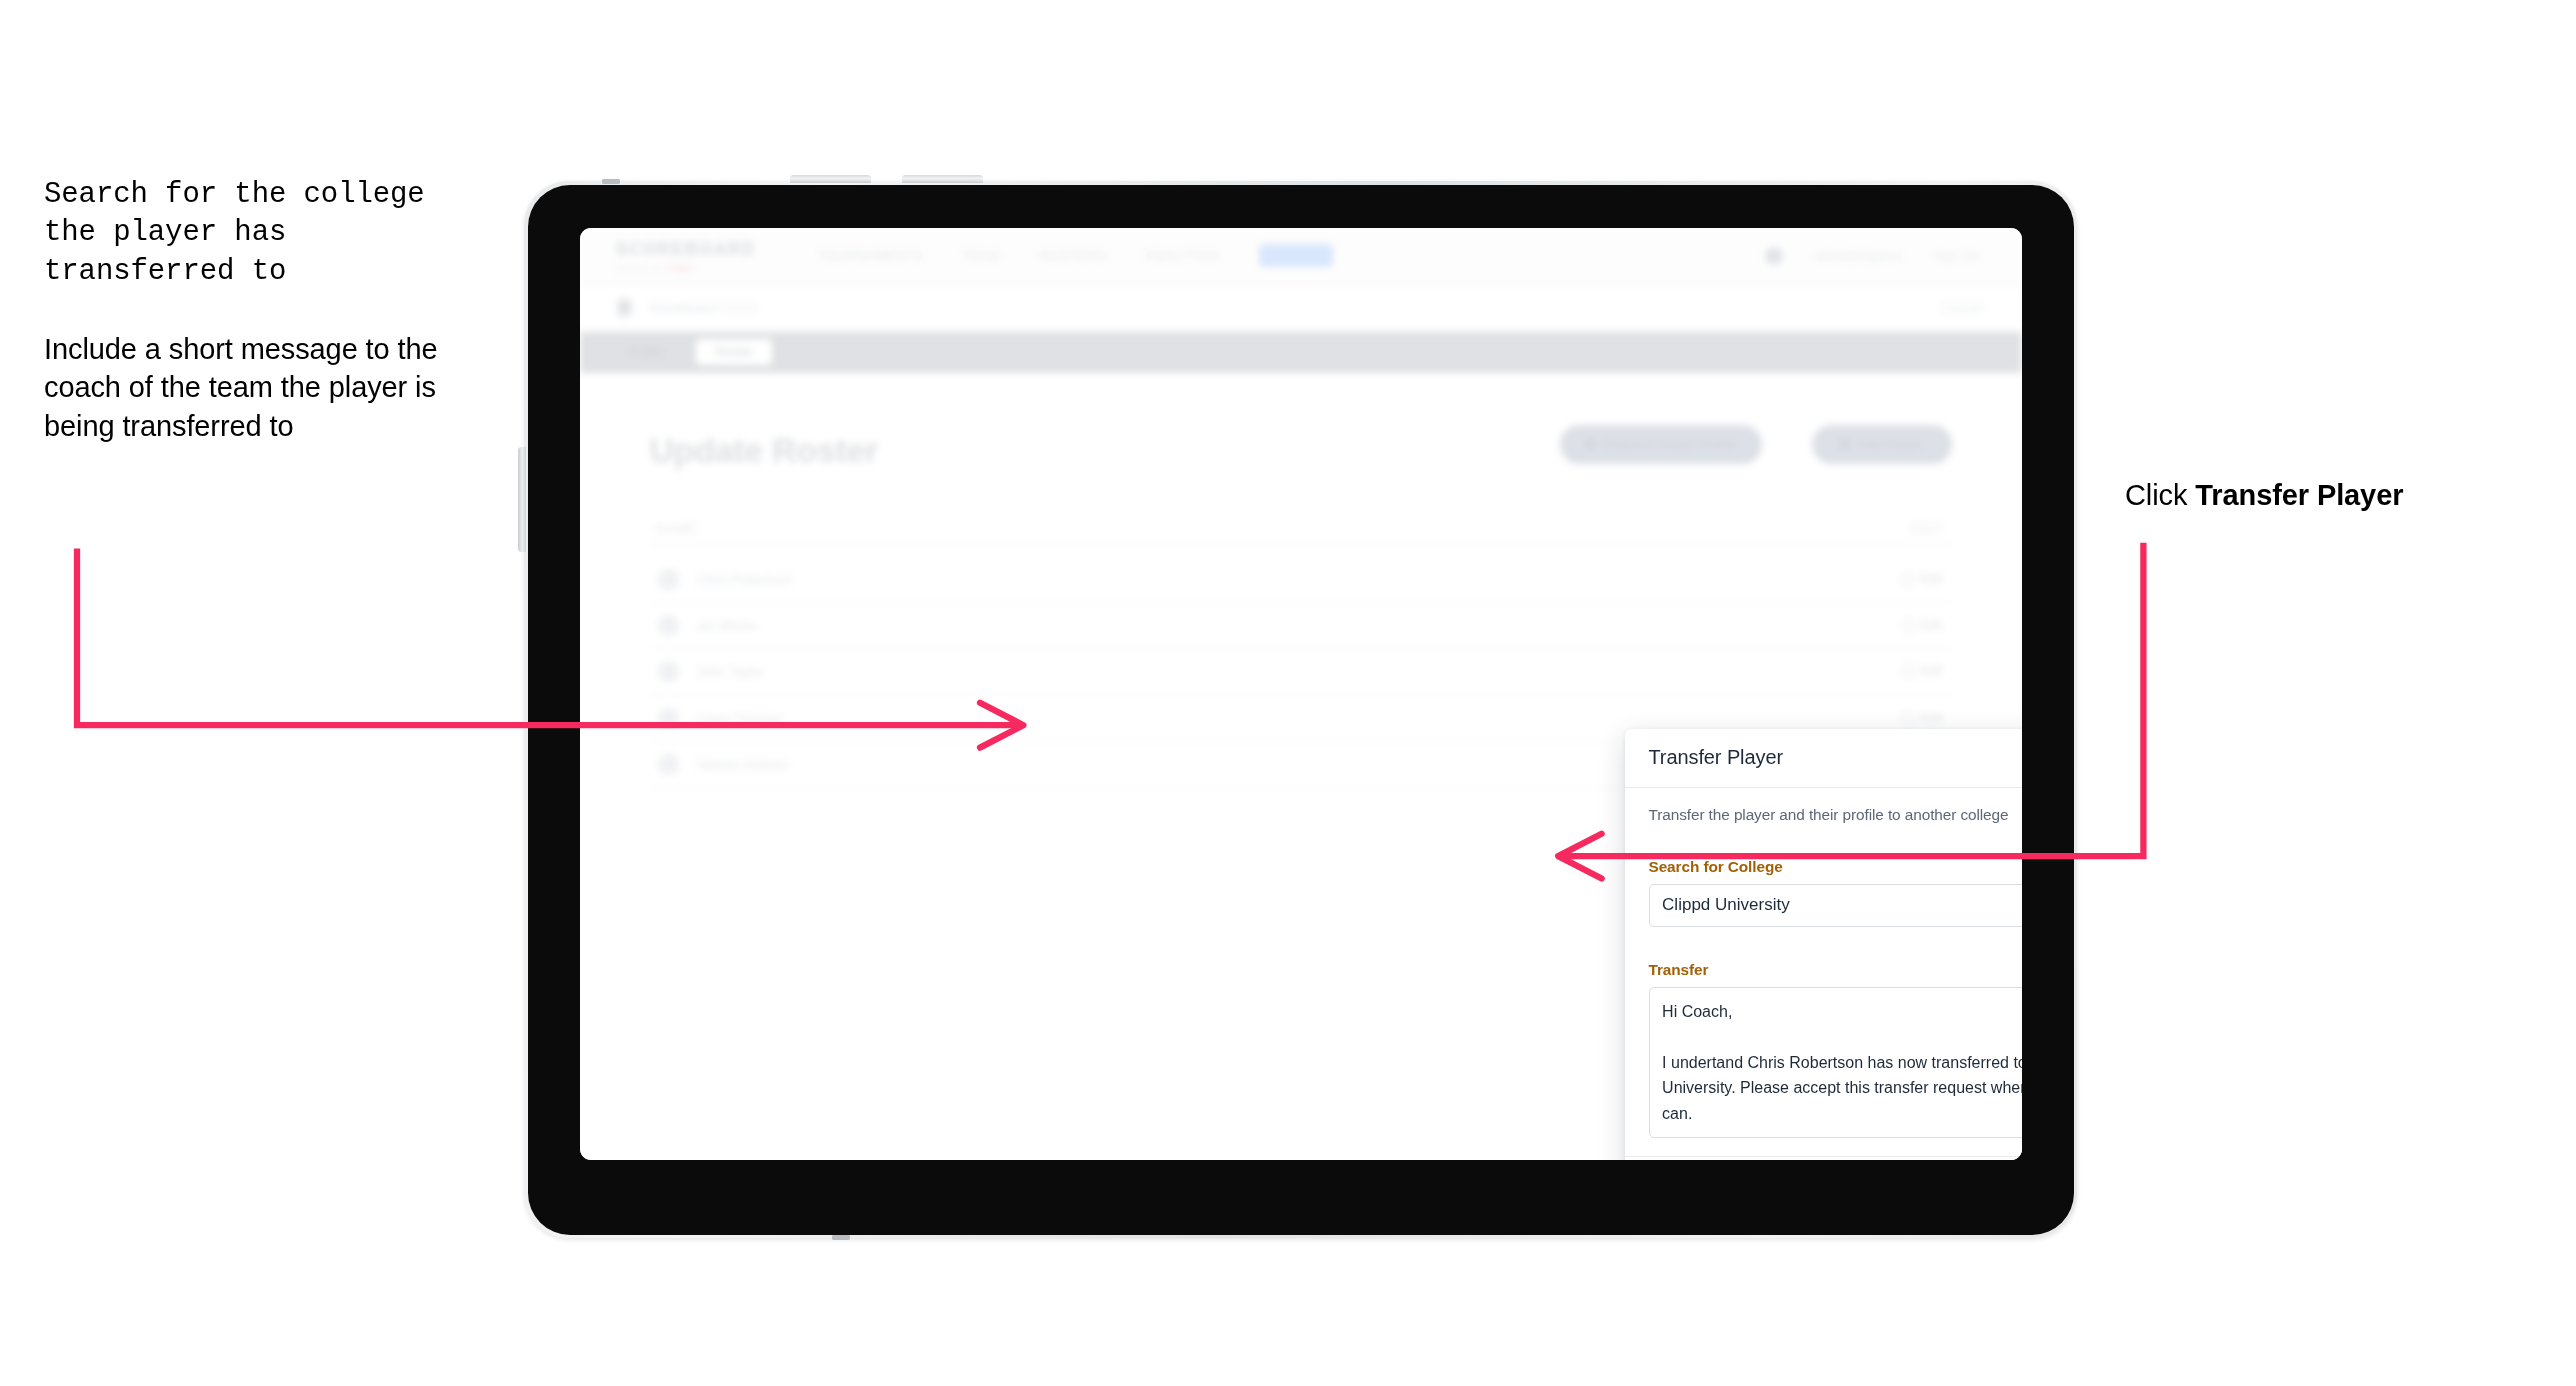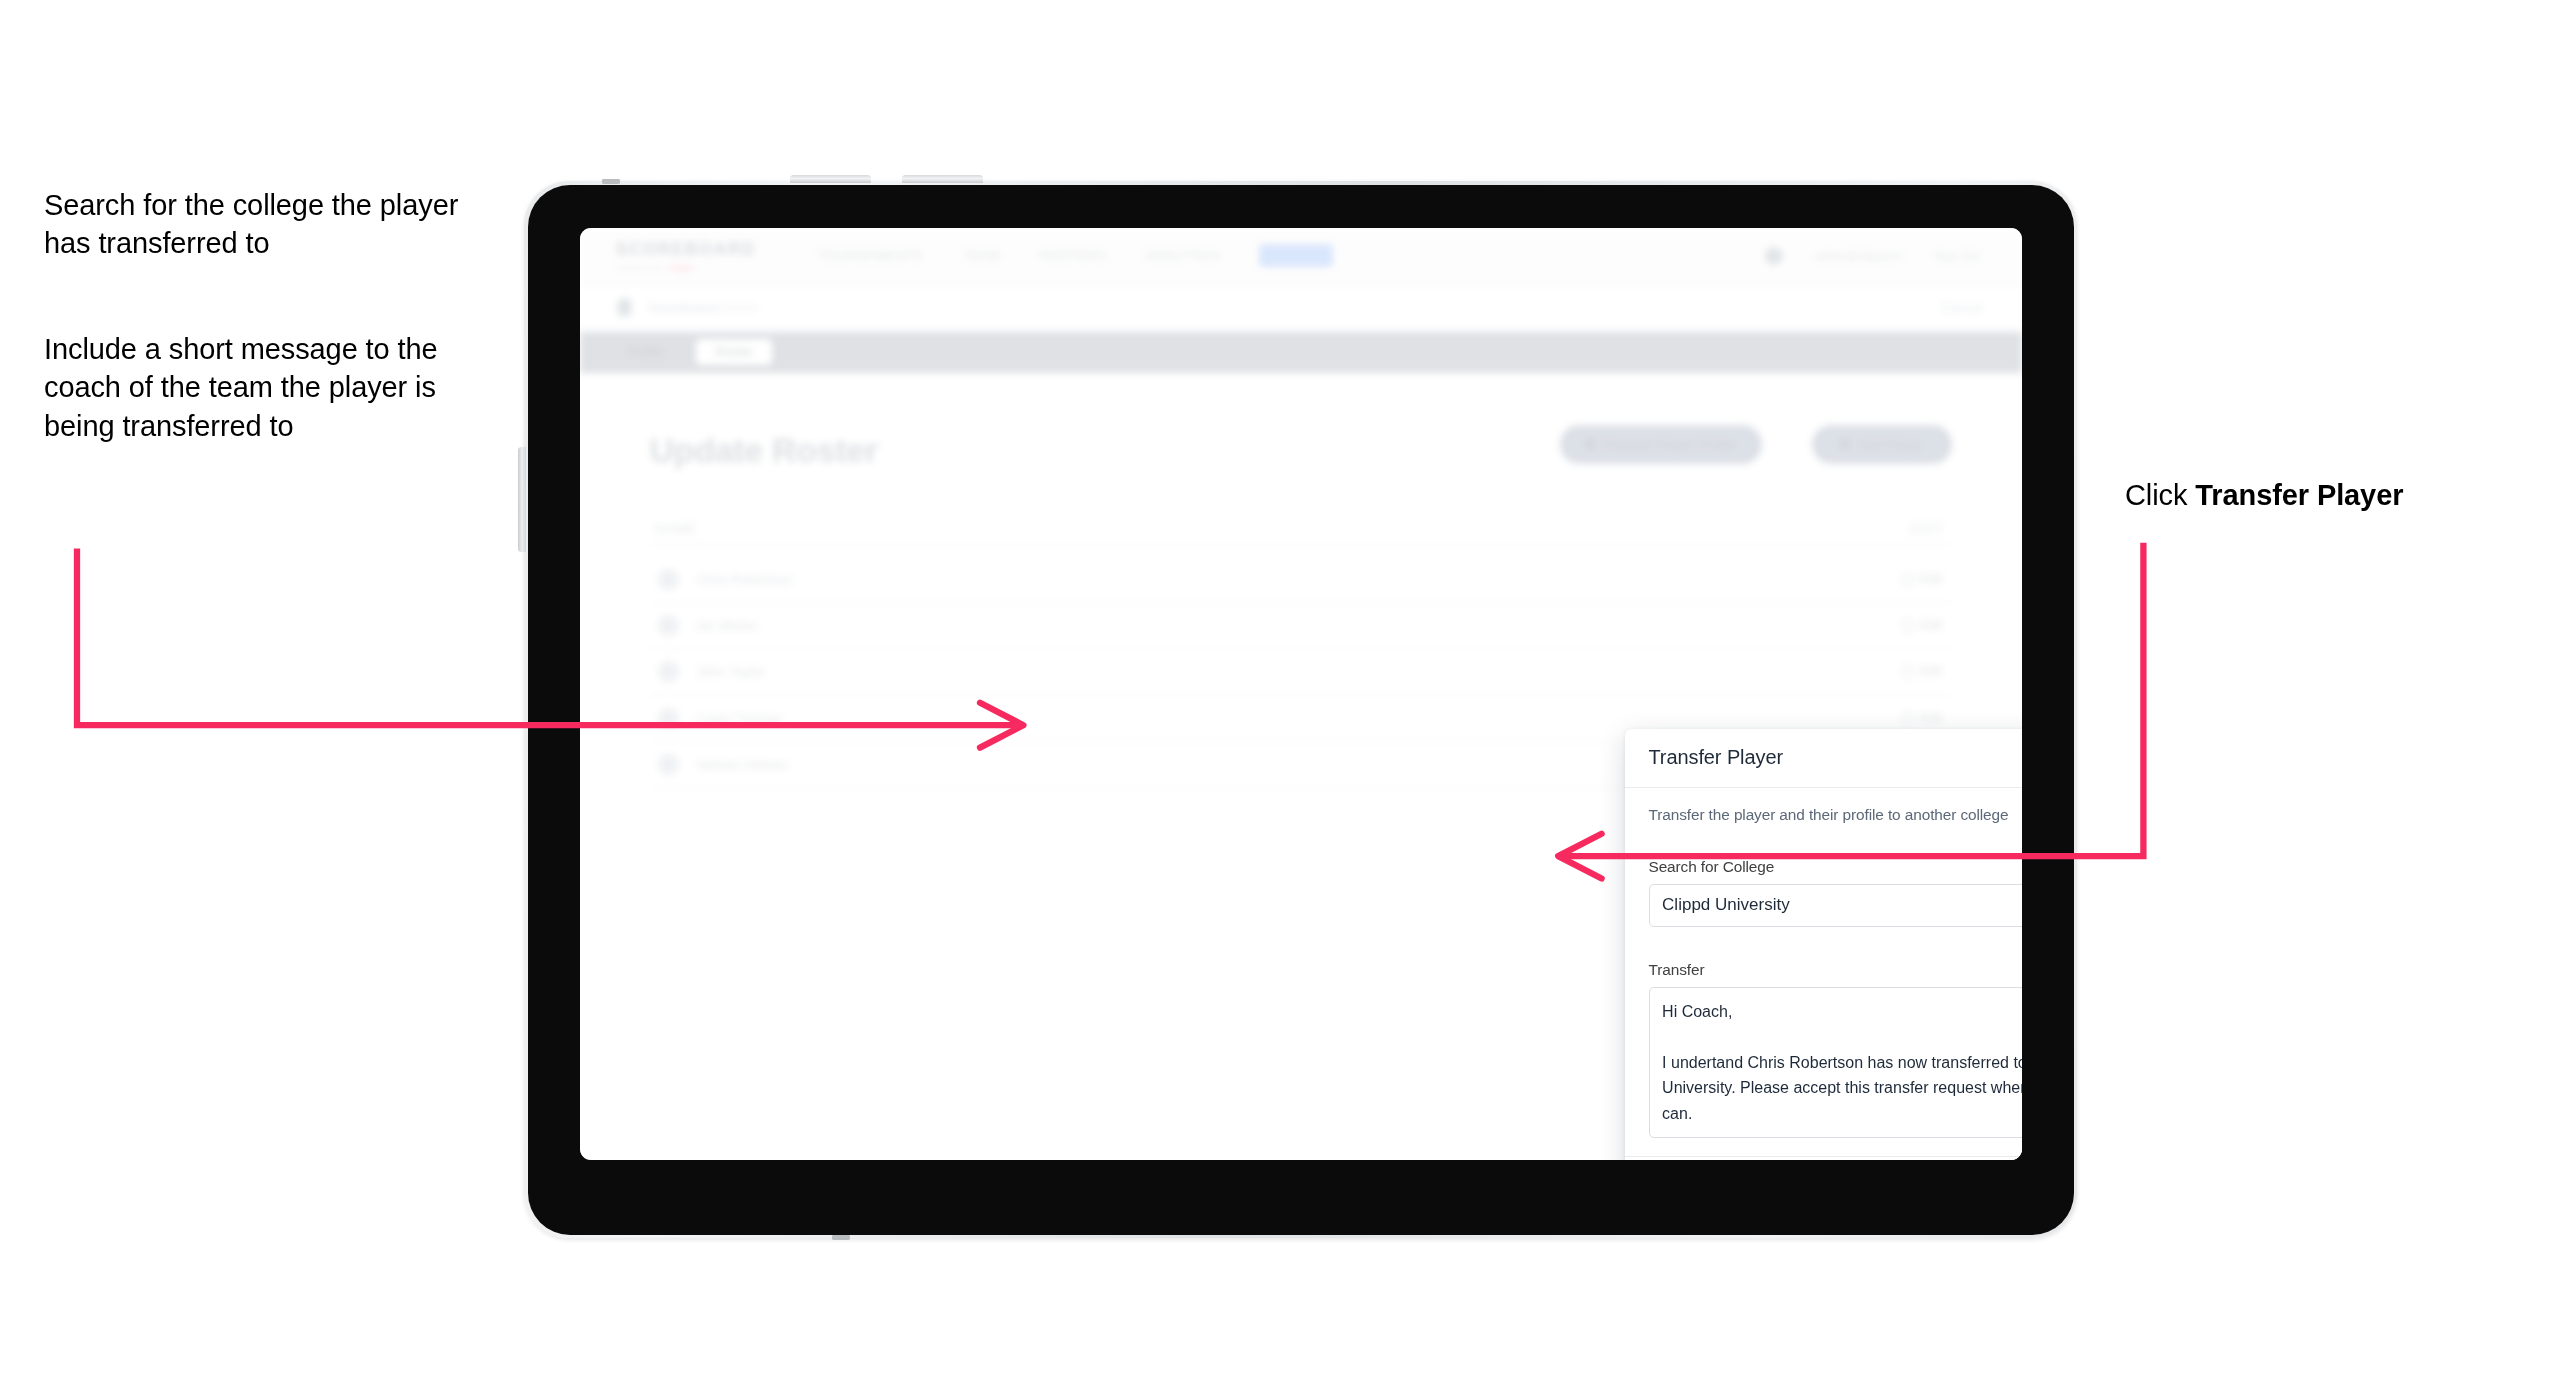--- a/index.html
+++ b/index.html
@@ -13,21 +13,21 @@
 
   
   .anno {
     position: absolute;
     color: #000;
     font-size: 29px;
     line-height: 1.32;
     font-family: "Liberation Sans", sans-serif;
     letter-spacing: -0.1px;
   }
-  #anno-left-1 { left: 44px; top: 186px; width: 448px; }
+  #anno-left-1 { left: 44px; top: 176px; width: 448px; font-family: Liberation Mono, monospace; }
   #anno-left-2 { left: 44px; top: 330px; width: 448px; }
   #anno-right-1 {
     left: 2125px; top: 476px; width: 420px;
     font-size: 29px; white-space: nowrap;
   }
   #anno-right-1 b { font-weight: bold; }
 
   
   #arrows {
     position: absolute; left: 0; top: 0;
@@ -233,21 +233,21 @@
   #modal-title {
     font-size: 20px; color: #1e2a3a; font-weight: normal;
     letter-spacing: -0.1px;
   }
   #modal-body { padding: 18px 24px 18px 24px; }
   #modal-subtitle {
     font-size: 15.4px; color: #5c6878; margin-bottom: 18px;
     letter-spacing: -0.1px;
   }
   .field-label {
-    font-size: 15.4px; color: #404040; font-weight: normal;
+    font-size: 15.4px; color: #a16207; font-weight: bold;
     margin-bottom: 8.4px; letter-spacing: -0.1px; margin-top: 34px;
   }
   #college-input {
     width: 100%; height: 43px;
     border: 0.7px solid #d9dde2; border-radius: 4.9px;
     background: #fff;
     font-size: 17px; color: #1e2a3a;
     padding: 0 12.6px;
     font-family: "Liberation Sans", sans-serif;
     outline: none;

